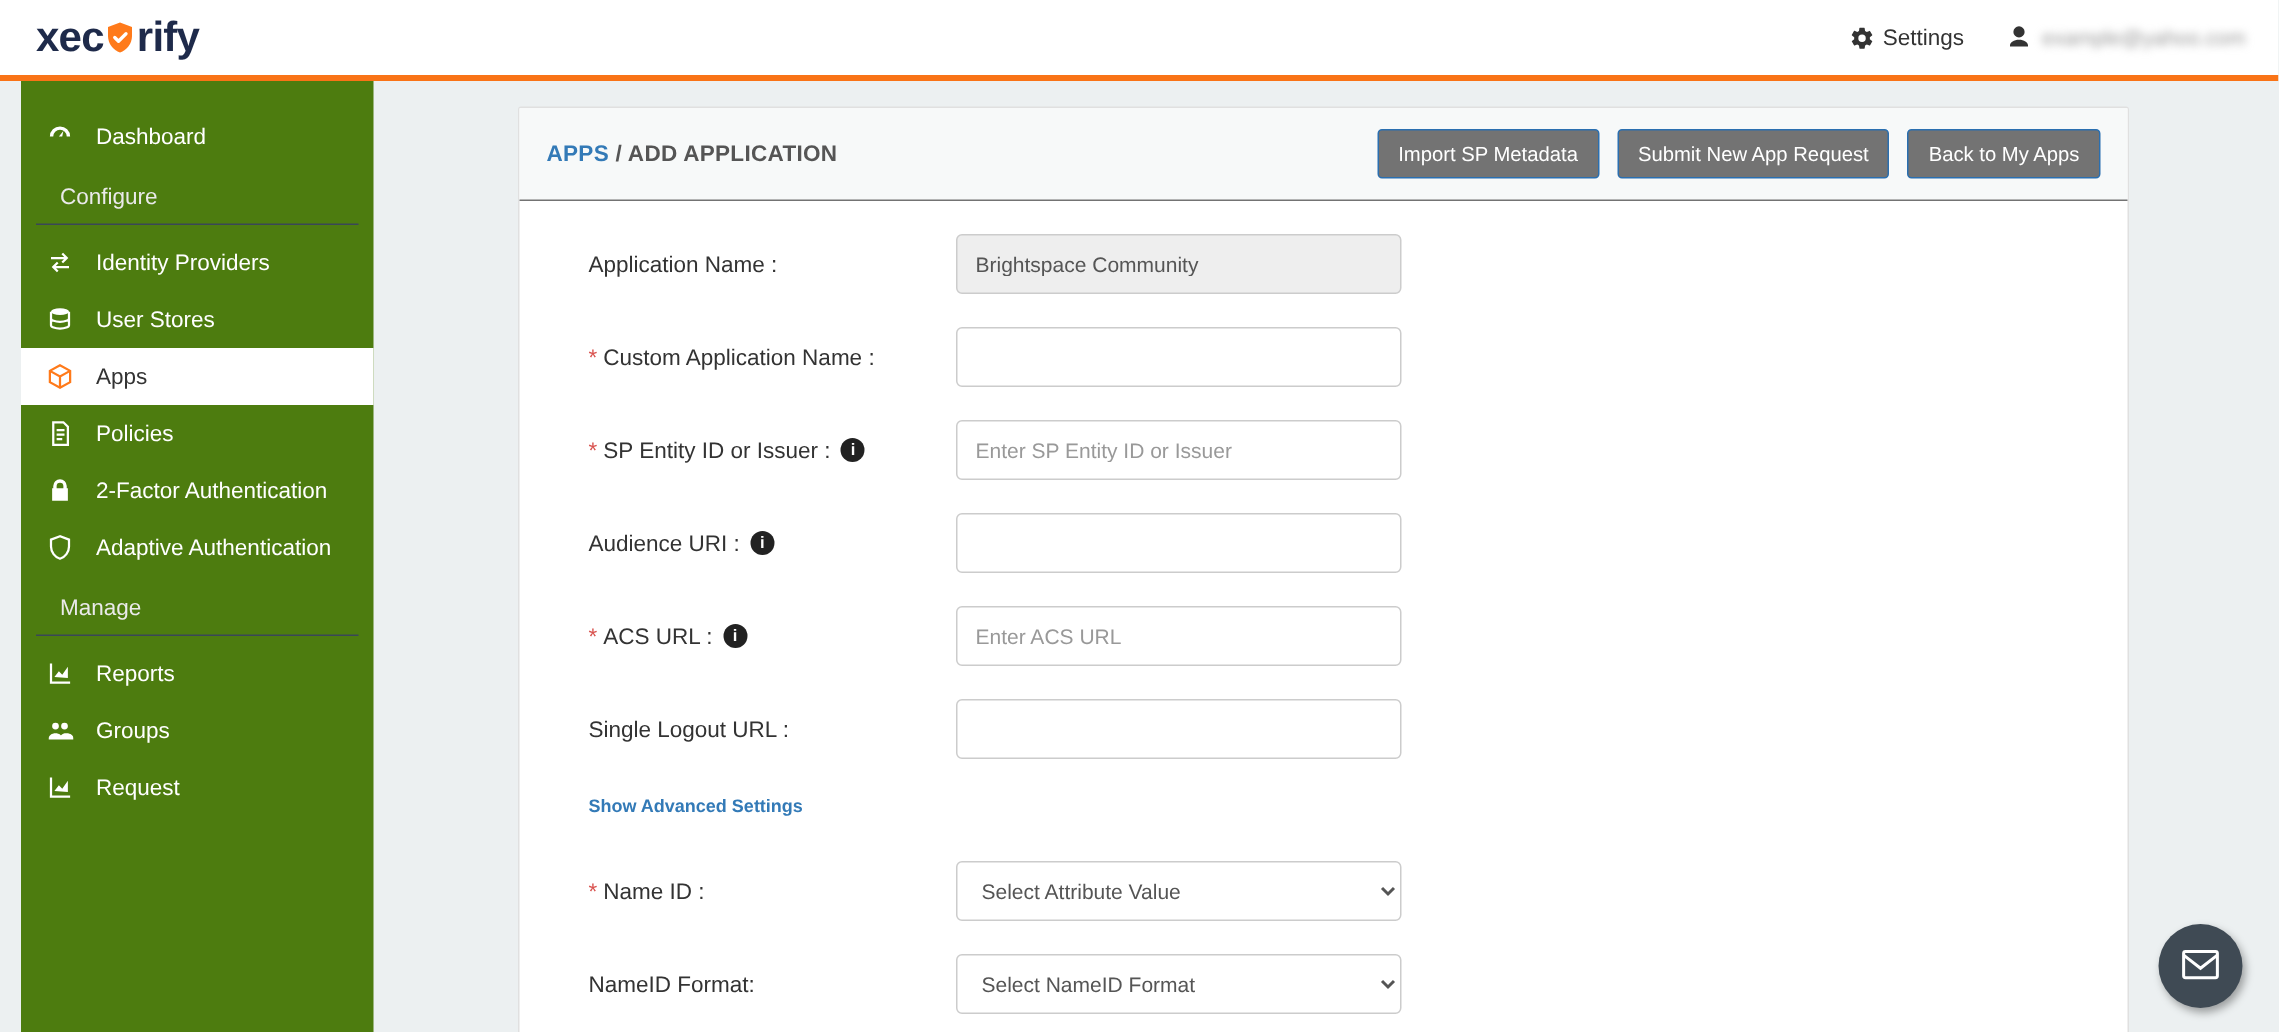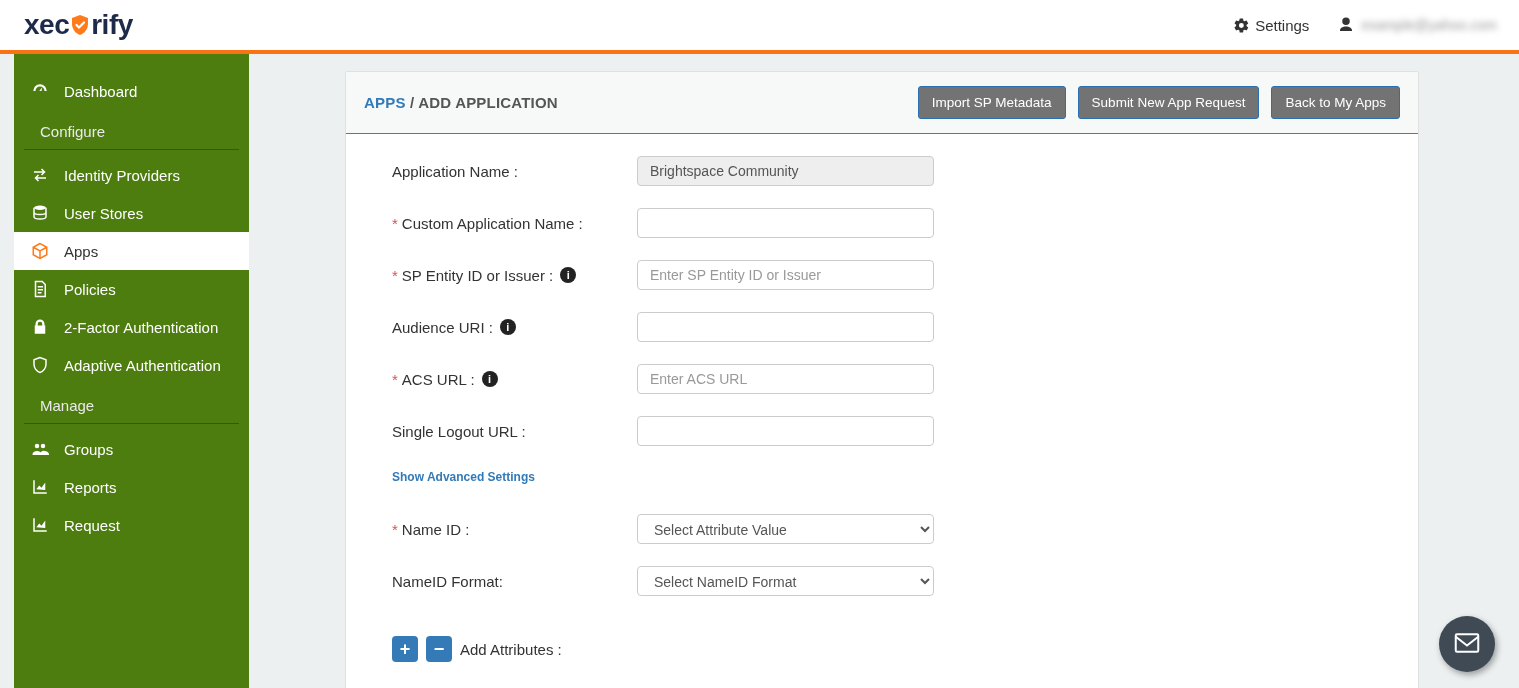--- a/index.html
+++ b/index.html
@@ -32,21 +32,21 @@
   .breadcrumb .link { color: #337ab7; }
   .breadcrumb .sep, .breadcrumb .current { color: #555; }
   .header-actions { margin-left: auto; display: flex; gap: 12px; }
   .btn { background: #737373; color: #fff; border: none; padding: 8px 13px; border-radius: 3px; font-size: 13.5px; cursor: pointer; border:1px solid #2a6fb0;}
   
   .panel-body { padding: 22px 46px 30px 46px; }
   .form-row { display: flex; align-items: center; margin-bottom: 22px; }
   .form-label { width: 245px; font-size: 15px; color: #333; display: flex; align-items: center; gap: 4px; }
   .required { color: #d9534f; }
   .help-icon { display:inline-flex; width:16px; height:16px; background:#222; color:#fff; border-radius:50%; font-size:11px; font-weight:700; align-items:center; justify-content:center; margin-left:3px; cursor: help;}
-  .form-control { width: 297px; height: 30px; padding: 6px 12px; background: #fff; border: 1px solid #ccc; border-radius: 4px; font-size: 14px; color: #555; }
+  .form-control { width: 297px; height: 40px; padding: 6px 12px; background: #fff; border: 1px solid #ccc; border-radius: 4px; font-size: 14px; color: #555; }
   .form-control[readonly] { background: #eee; }
   .form-control::placeholder{color:#999;}
   select.form-control{appearance:auto;}
   
   .advanced-link { color: #337ab7; font-weight: 700; font-size: 12px; cursor: pointer; display:inline-block; margin-bottom: 30px;}
   
   .attr-row-label{font-size:15px;color:#333;display:flex;align-items:center;gap:8px;}
   .sq-btn { width: 26px; height: 26px; background: #337ab7; color: #fff; font-size: 18px; font-weight:700; border-radius: 4px; display:inline-flex; align-items:center; justify-content:center; cursor:pointer; border:none;}
   
   
@@ -152,34 +152,34 @@
           </svg>
         </span>
       <span>Adaptive Authentication</span>
     </div>
   </div>
   <div class="section-label">Manage</div>
   <div class="nav-group">
     <div class="nav-item">
       <span class="icon">
           <svg width="18" height="18" viewBox="0 0 24 24" fill="#fff">
+            <path d="M3 3v18h18v-2H5V3Zm4 12 4-5 3 3 5-7v10Z"></path>
+          </svg>
+        </span>
+      <span>Reports</span>
+    </div>
+    <div class="nav-item">
+      <span class="icon">
+          <svg width="18" height="18" viewBox="0 0 24 24" fill="#fff">
             <circle cx="8" cy="8" r="3"></circle>
             <circle cx="16" cy="8" r="3"></circle>
             <path d="M2 19c0-2.5 2.7-4.5 6-4.5s6 2 6 4.5v1H2Zm10 0c0-2 1.4-3.6 3.4-4.3.8-.3 1.7-.2 2.6-.2 3.3 0 6 2 6 4.5v1H12Z"></path>
           </svg>
         </span>
       <span>Groups</span>
-    </div>
-    <div class="nav-item">
-      <span class="icon">
-          <svg width="18" height="18" viewBox="0 0 24 24" fill="#fff">
-            <path d="M3 3v18h18v-2H5V3Zm4 12 4-5 3 3 5-7v10Z"></path>
-          </svg>
-        </span>
-      <span>Reports</span>
     </div>
     <div class="nav-item">
       <span class="icon">
           <svg width="18" height="18" viewBox="0 0 24 24" fill="#fff">
             <path d="M3 3v18h18v-2H5V3Zm4 12 4-5 3 3 5-7v10Z"></path>
           </svg>
         </span>
       <span>Request</span>
     </div>
   </div>

